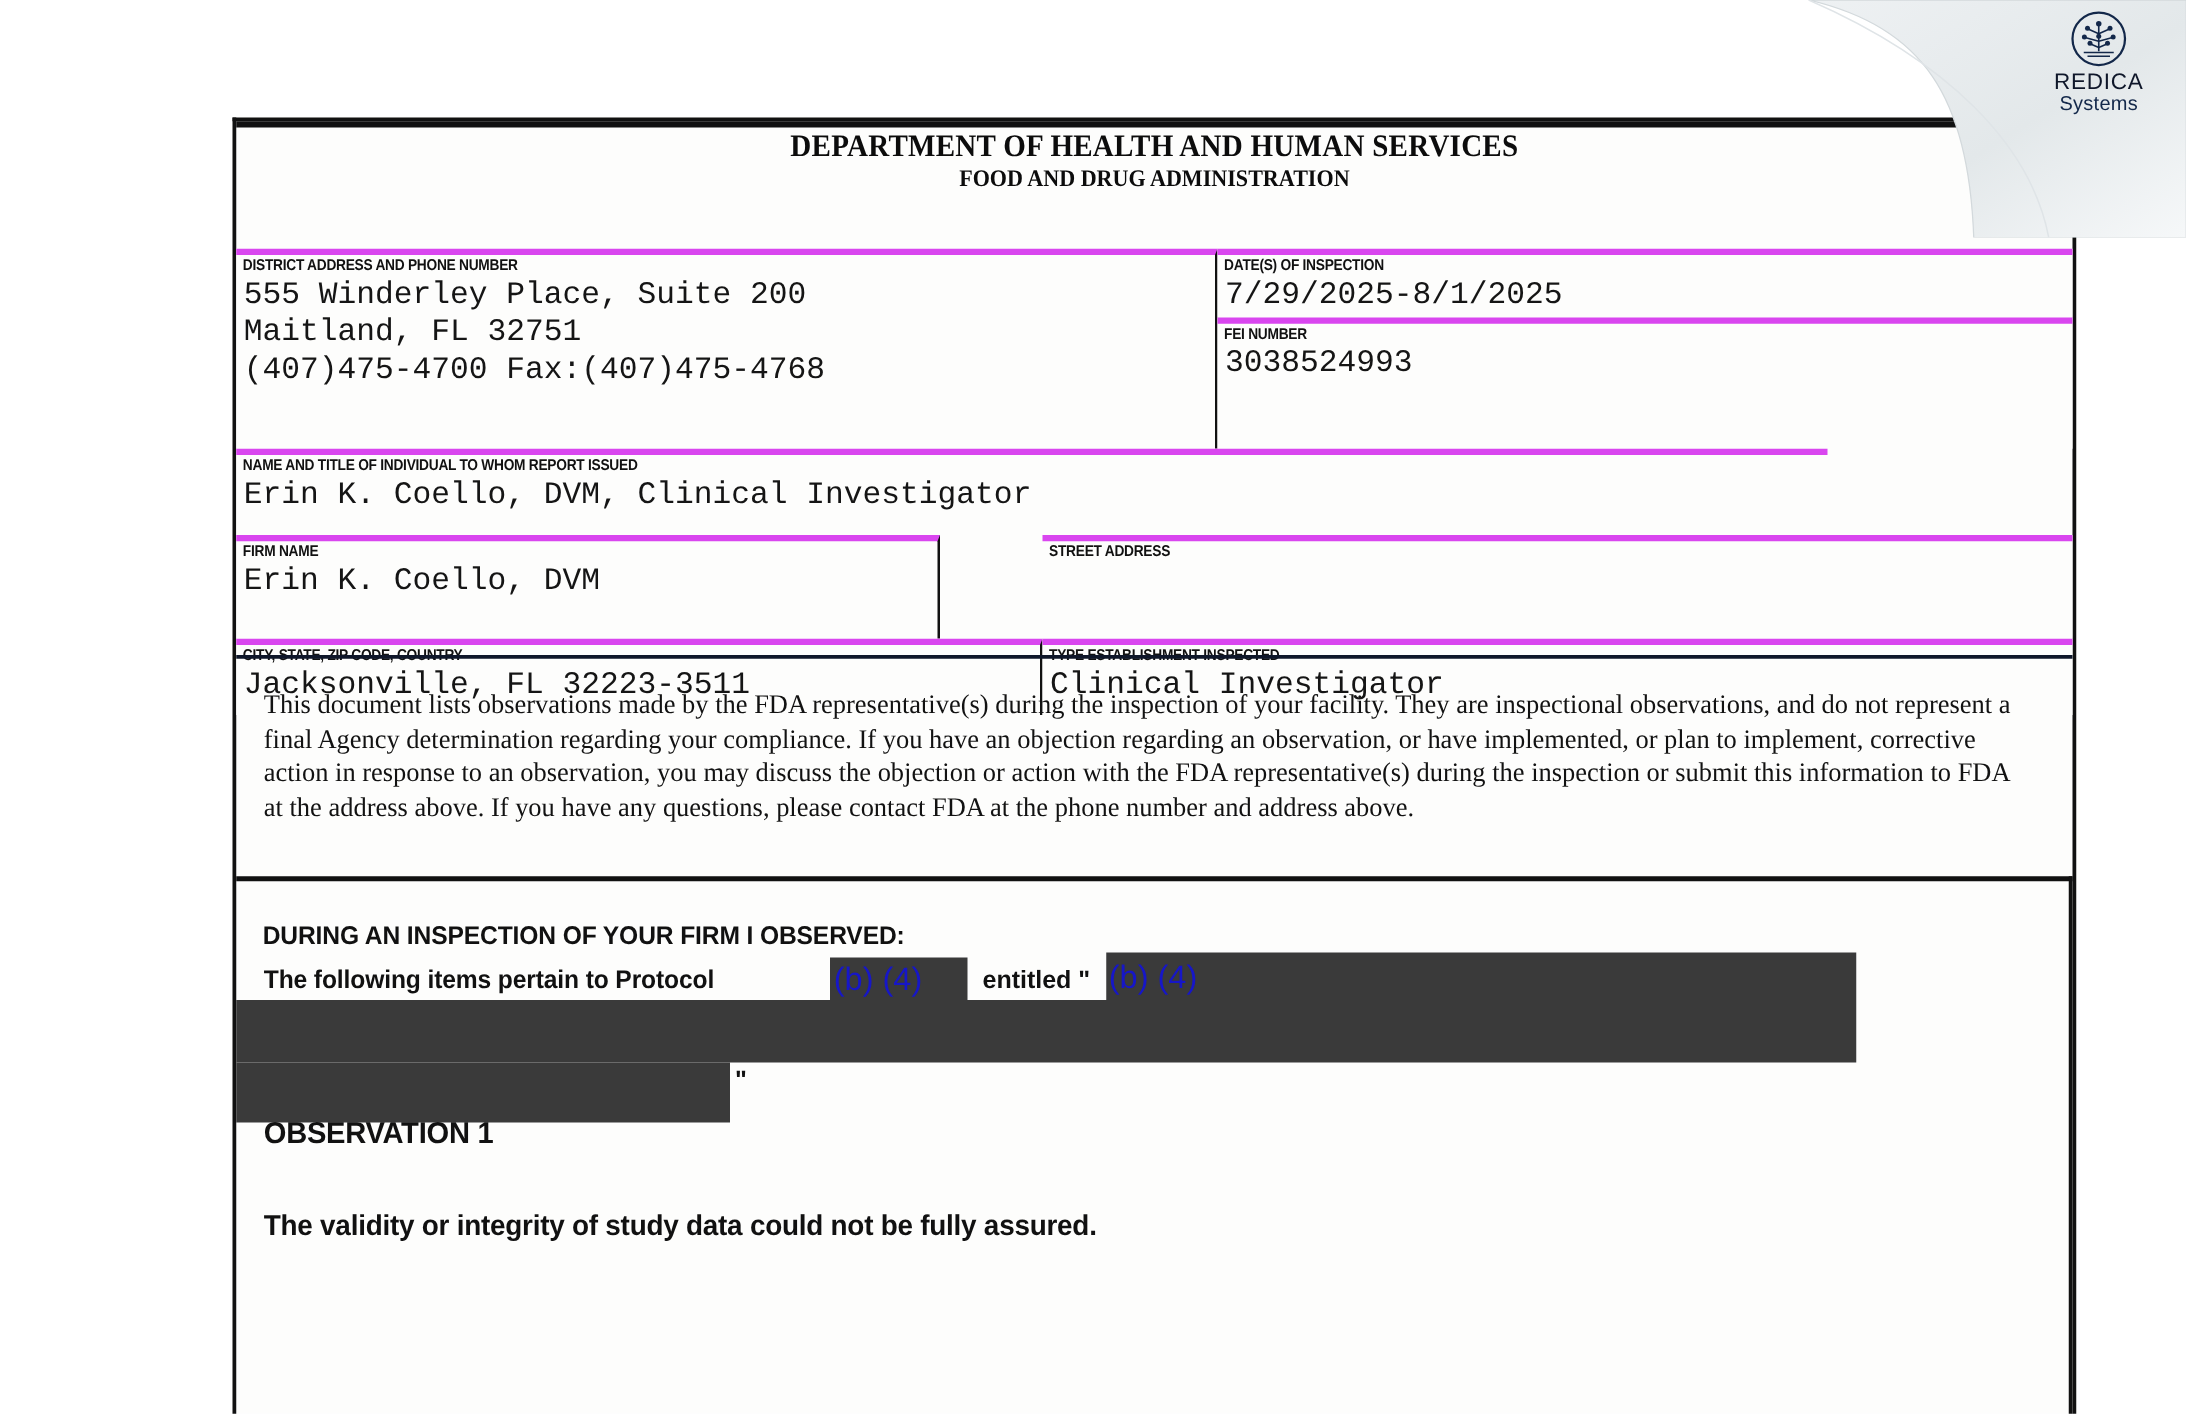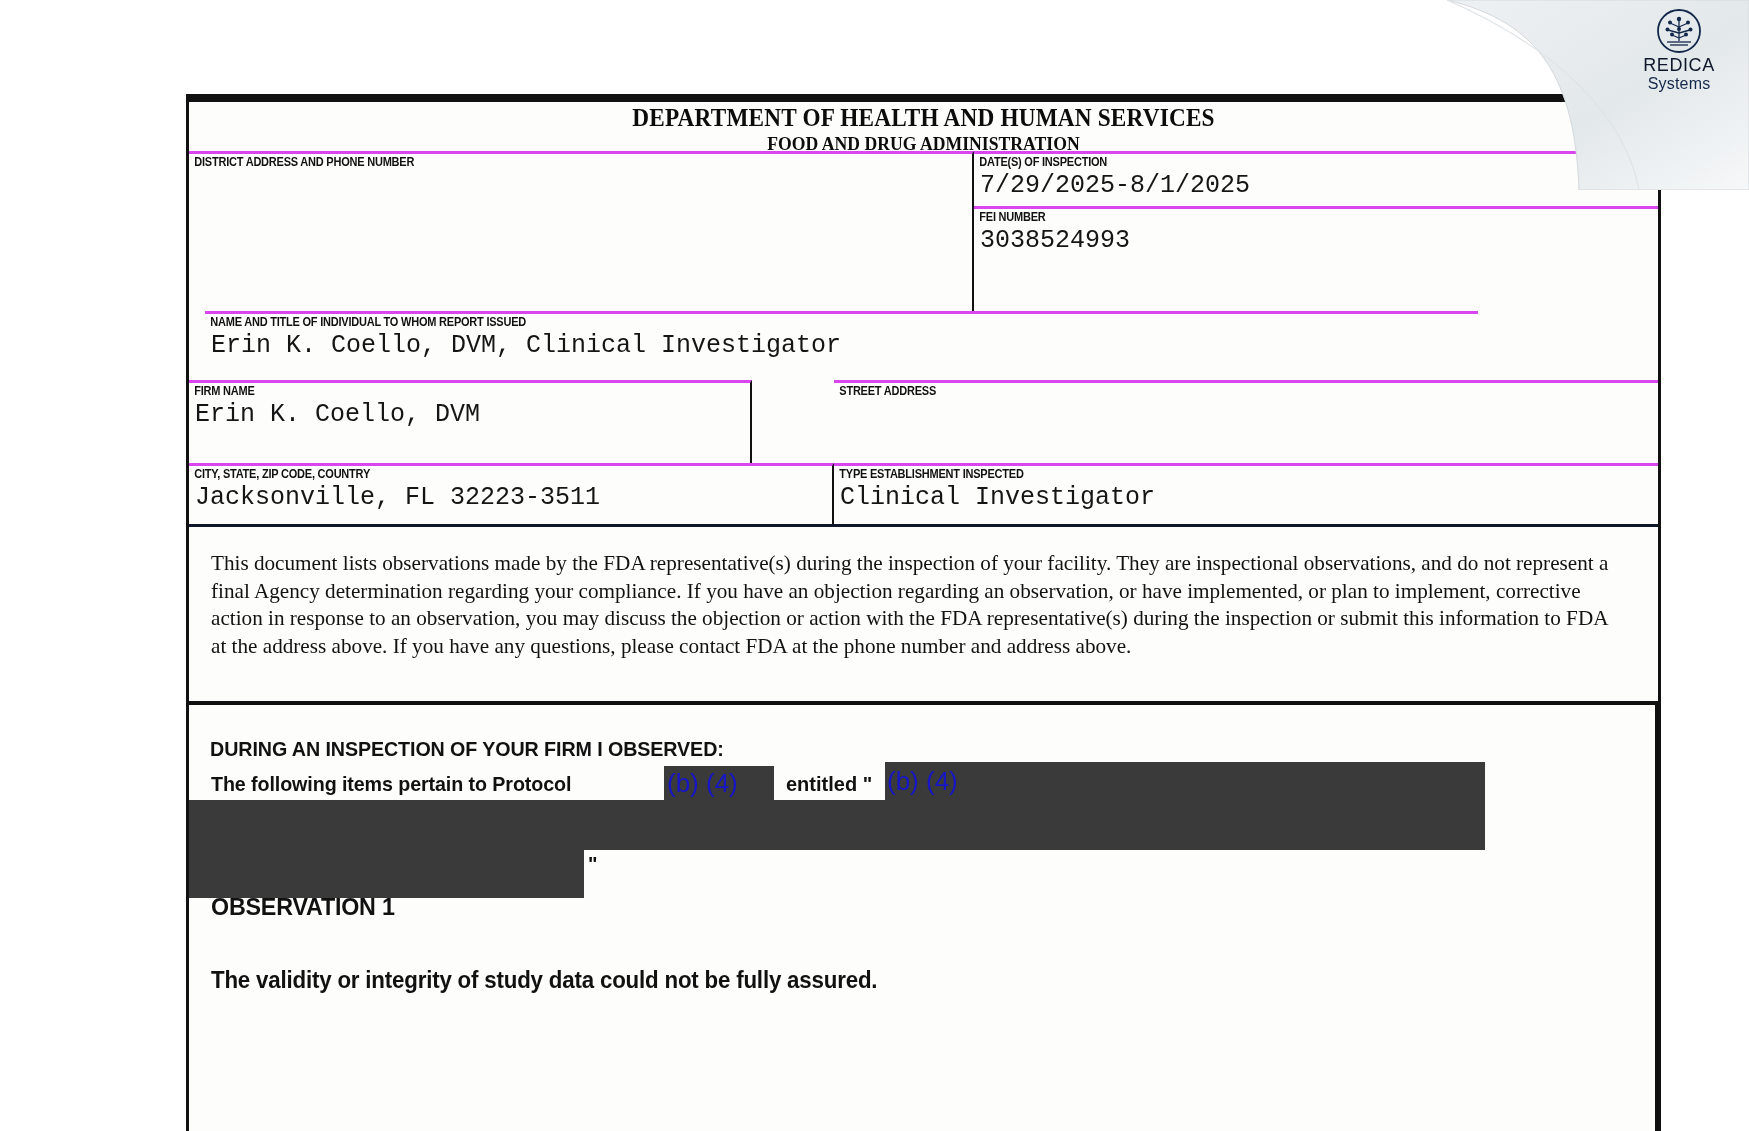--- a/index.html
+++ b/index.html
@@ -96,21 +96,21 @@
     color: #151515;
     padding: 1px 0 0 6px;
     line-height: 1.2;
     white-space: pre;
     letter-spacing: 0px;
   }
   .cell .val.small {
     font-size: 24px;
   }
 
-  .bd-t { border-top: 3px solid #d946ef; }
+  .bd-t { border-top: 5px solid #d946ef; margin-top: 48px; }
   .bd-r { border-right: 2.5px solid #111111; }
 
   
   .disclaimer {
     position: absolute;
     left: 0;
     top: 427px;
     width: 100%;
     box-sizing: border-box;
     border-top: 3px solid #0f172a;
@@ -271,33 +271,36 @@
   <div class="form-frame">
     <div class="top-rule"></div>
 
     <div class="masthead">
       <div class="dept">DEPARTMENT OF HEALTH AND HUMAN SERVICES</div>
       <div class="fda">FOOD AND DRUG ADMINISTRATION</div>
     </div>
 
     <div class="cell bd-t bd-r" style="left:0; top:54px; width:785px; height:160px;">
       <div class="lbl">DISTRICT ADDRESS AND PHONE NUMBER</div>
+      <div class="val">555 Winderley Place, Suite 200
+Maitland, FL 32751
+(407)475-4700 Fax:(407)475-4768</div>
     </div>
 
     <div class="cell bd-t" style="left:785px; top:54px; width:684px; height:55px;">
       <div class="lbl">DATE(S) OF INSPECTION</div>
       <div class="val">7/29/2025-8/1/2025</div>
     </div>
 
     <div class="cell bd-t" style="left:785px; top:109px; width:684px; height:105px;">
       <div class="lbl">FEI NUMBER</div>
       <div class="val">3038524993</div>
     </div>
 
-    <div class="cell bd-t" style="left:16px; top:214px; width:1273px; height:69px;">
+    <div class="cell bd-t" style="left:0; top:214px; width:1273px; height:69px;">
       <div class="lbl">NAME AND TITLE OF INDIVIDUAL TO WHOM REPORT ISSUED</div>
       <div class="val">Erin K. Coello, DVM, Clinical Investigator</div>
     </div>
 
     <div class="cell bd-t bd-r" style="left:0; top:283px; width:563px; height:83px;">
       <div class="lbl">FIRM NAME</div>
       <div class="val">Erin K. Coello, DVM</div>
     </div>
 
     <div class="cell bd-t" style="left:645px; top:283px; width:824px; height:83px;">

